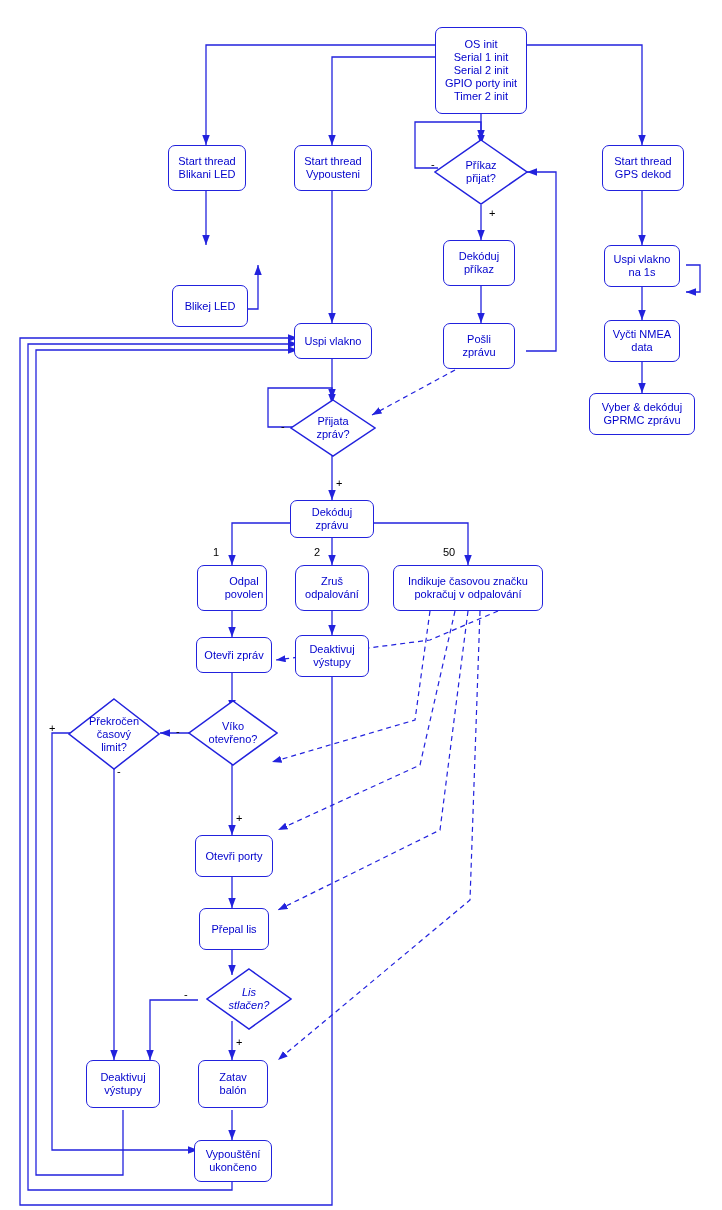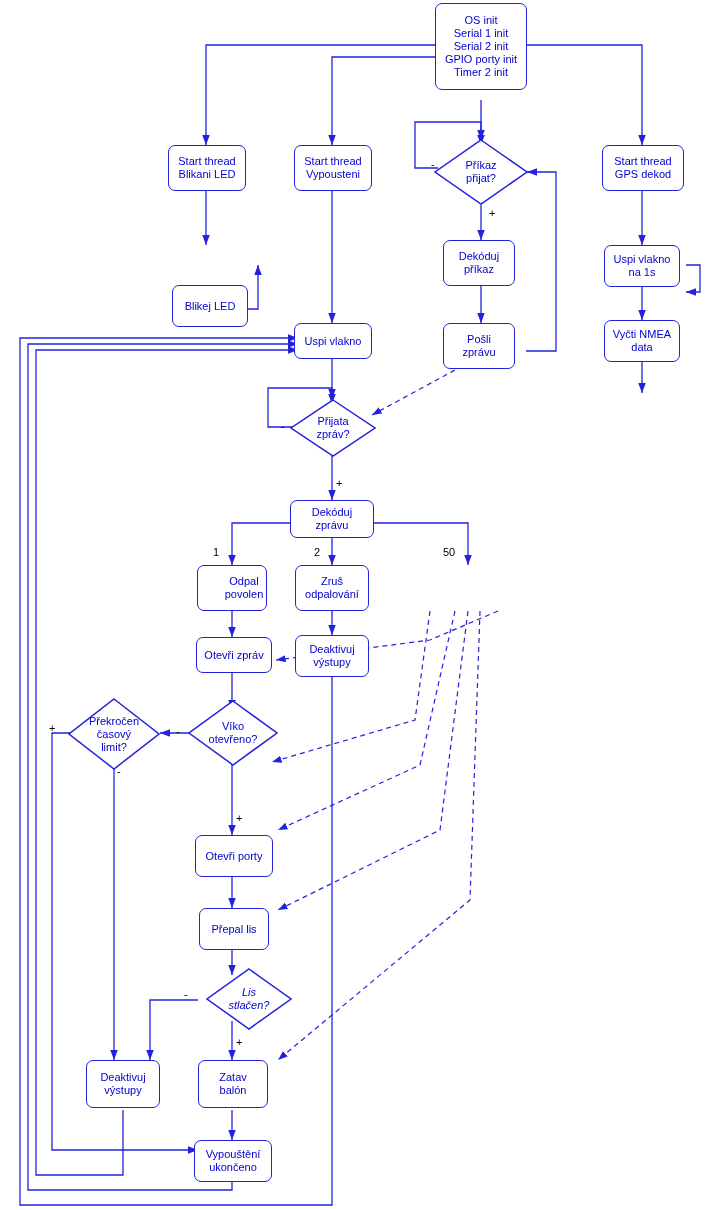--- a/index.html
+++ b/index.html
@@ -82,21 +82,21 @@
     <g stroke="#2222dd" stroke-width="1.2" fill="none" stroke-dasharray="5,4" marker-end="url(#arr)">
       <path d="M455,370 L372,415"></path>
       <path d="M430,611 L415,720 L272,762"></path>
       <path d="M455,611 L420,765 L278,830"></path>
       <path d="M468,611 L440,830 L278,910"></path>
       <path d="M480,611 L470,900 L278,1060"></path>
       <path d="M498,611 L430,640 L276,660"></path>
     </g>
   </svg>
 
-  <div class="node box" style="left:435px;top:3px;width:92px;height:87px;">
+  <div class="node box" style="left:435px;top:27px;width:92px;height:87px;">
     <span style="white-space:pre-line">OS init
 Serial 1 init
 Serial 2 init
 GPIO porty init
 Timer 2 init</span>
   </div>
 
   <div class="node box" style="left:168px;top:145px;width:78px;height:46px;">
     <span style="white-space:pre-line">Start thread
 Blikani LED</span>
@@ -129,40 +129,48 @@
   <div class="node box" style="left:604px;top:245px;width:76px;height:42px;">
     <span style="white-space:pre-line">Uspi vlakno
 na 1s</span>
   </div>
 
   <div class="node box" style="left:604px;top:320px;width:76px;height:42px;">
     <span style="white-space:pre-line">Vyčti NMEA
 data</span>
   </div>
 
+  <div class="node box" style="left:589px;top:393px;width:106px;height:42px;">
+    <span style="white-space:pre-line">Vyber &amp; dekóduj
+GPRMC zprávu</span>
+  </div>
 
   <div class="node box" style="left:294px;top:323px;width:78px;height:36px;">
     <span style="white-space:pre-line">Uspi vlakno</span>
   </div>
 
   <div class="node box" style="left:290px;top:500px;width:84px;height:38px;">
     <span style="white-space:pre-line">Dekóduj
 zprávu</span>
   </div>
 
   <div class="node box" style="left:197px;top:565px;width:70px;height:46px;padding-left:24px;">
     <span style="white-space:pre-line">Odpal
 povolen</span>
   </div>
 
-  <div class="node box" style="left:295px;top:565px;width:74px;height:46px;">
+  <div class="node box" style="left:295px;top:565px;width:74px;height:46px;border-radius:9px;">
     <span style="white-space:pre-line">Zruš
 odpalování</span>
   </div>
 
+  <div class="node box" style="left:393px;top:565px;width:150px;height:46px;">
+    <span style="white-space:pre-line">Indikuje časovou značku
+pokračuj v odpalování</span>
+  </div>
 
   <div class="node box" style="left:196px;top:637px;width:76px;height:36px;">
     <span style="white-space:pre-line">Otevři zpráv</span>
   </div>
 
   <div class="node box" style="left:295px;top:635px;width:74px;height:42px;">
     <span style="white-space:pre-line">Deaktivuj
 výstupy</span>
   </div>
 

